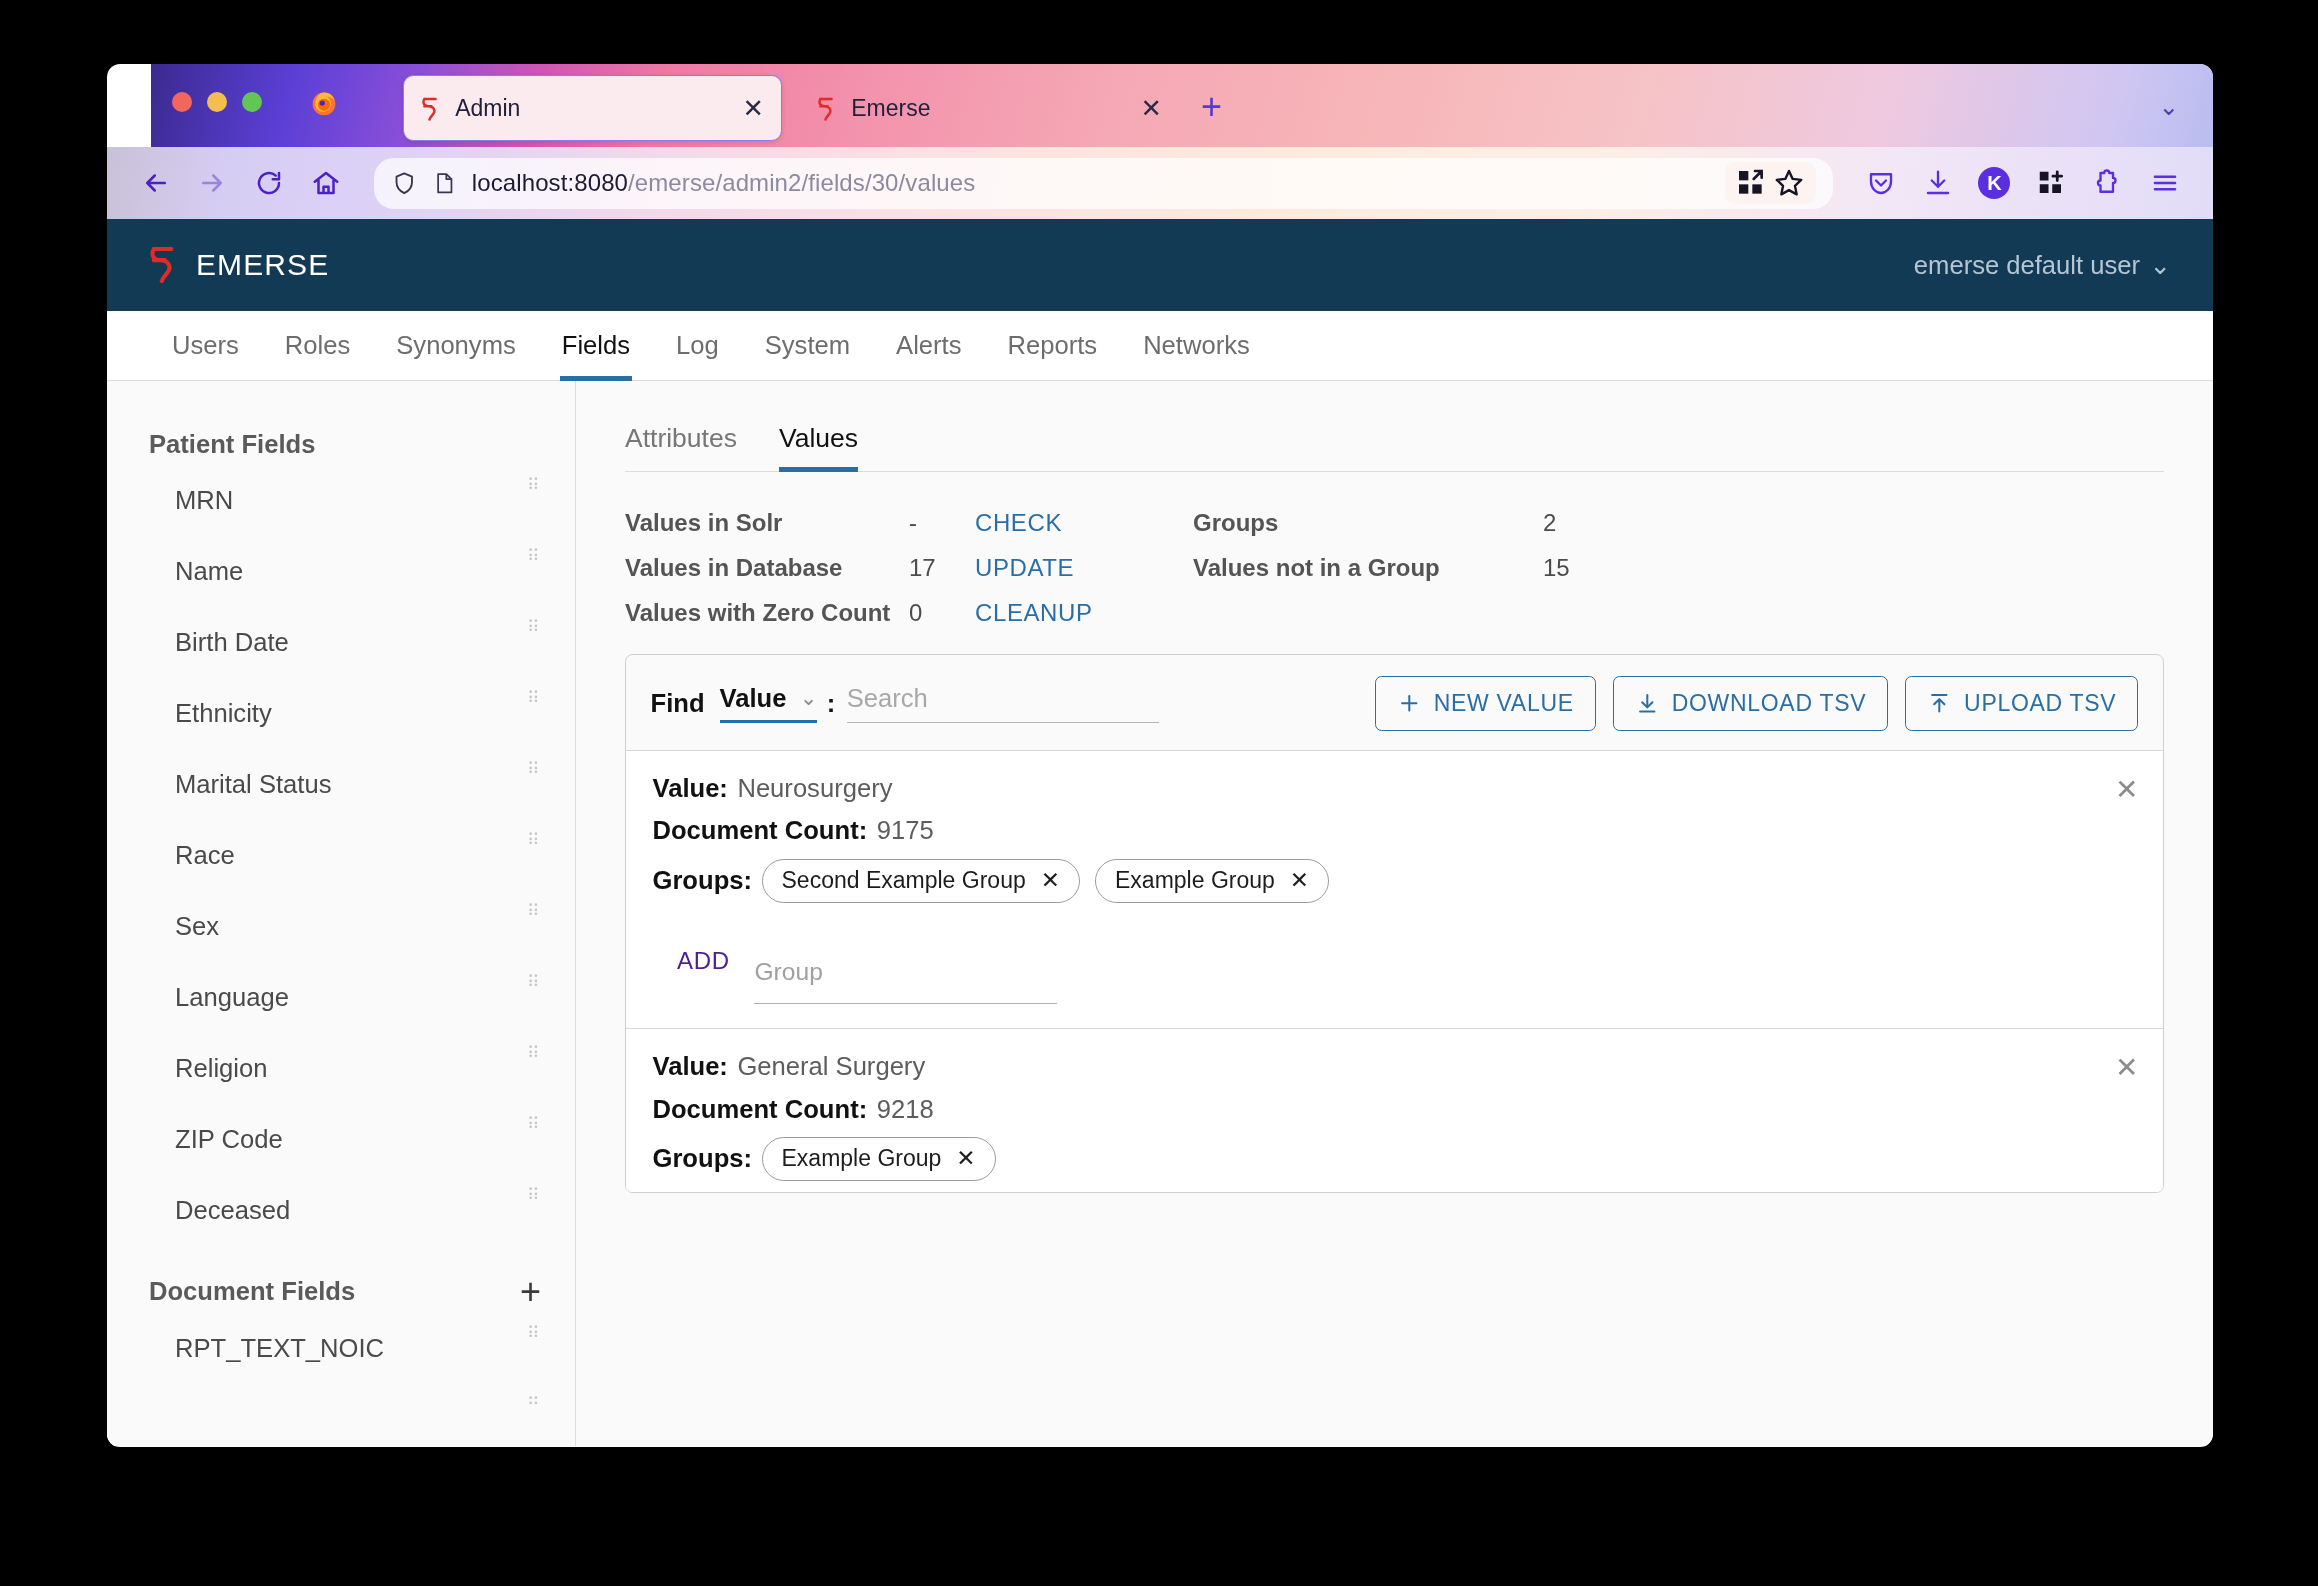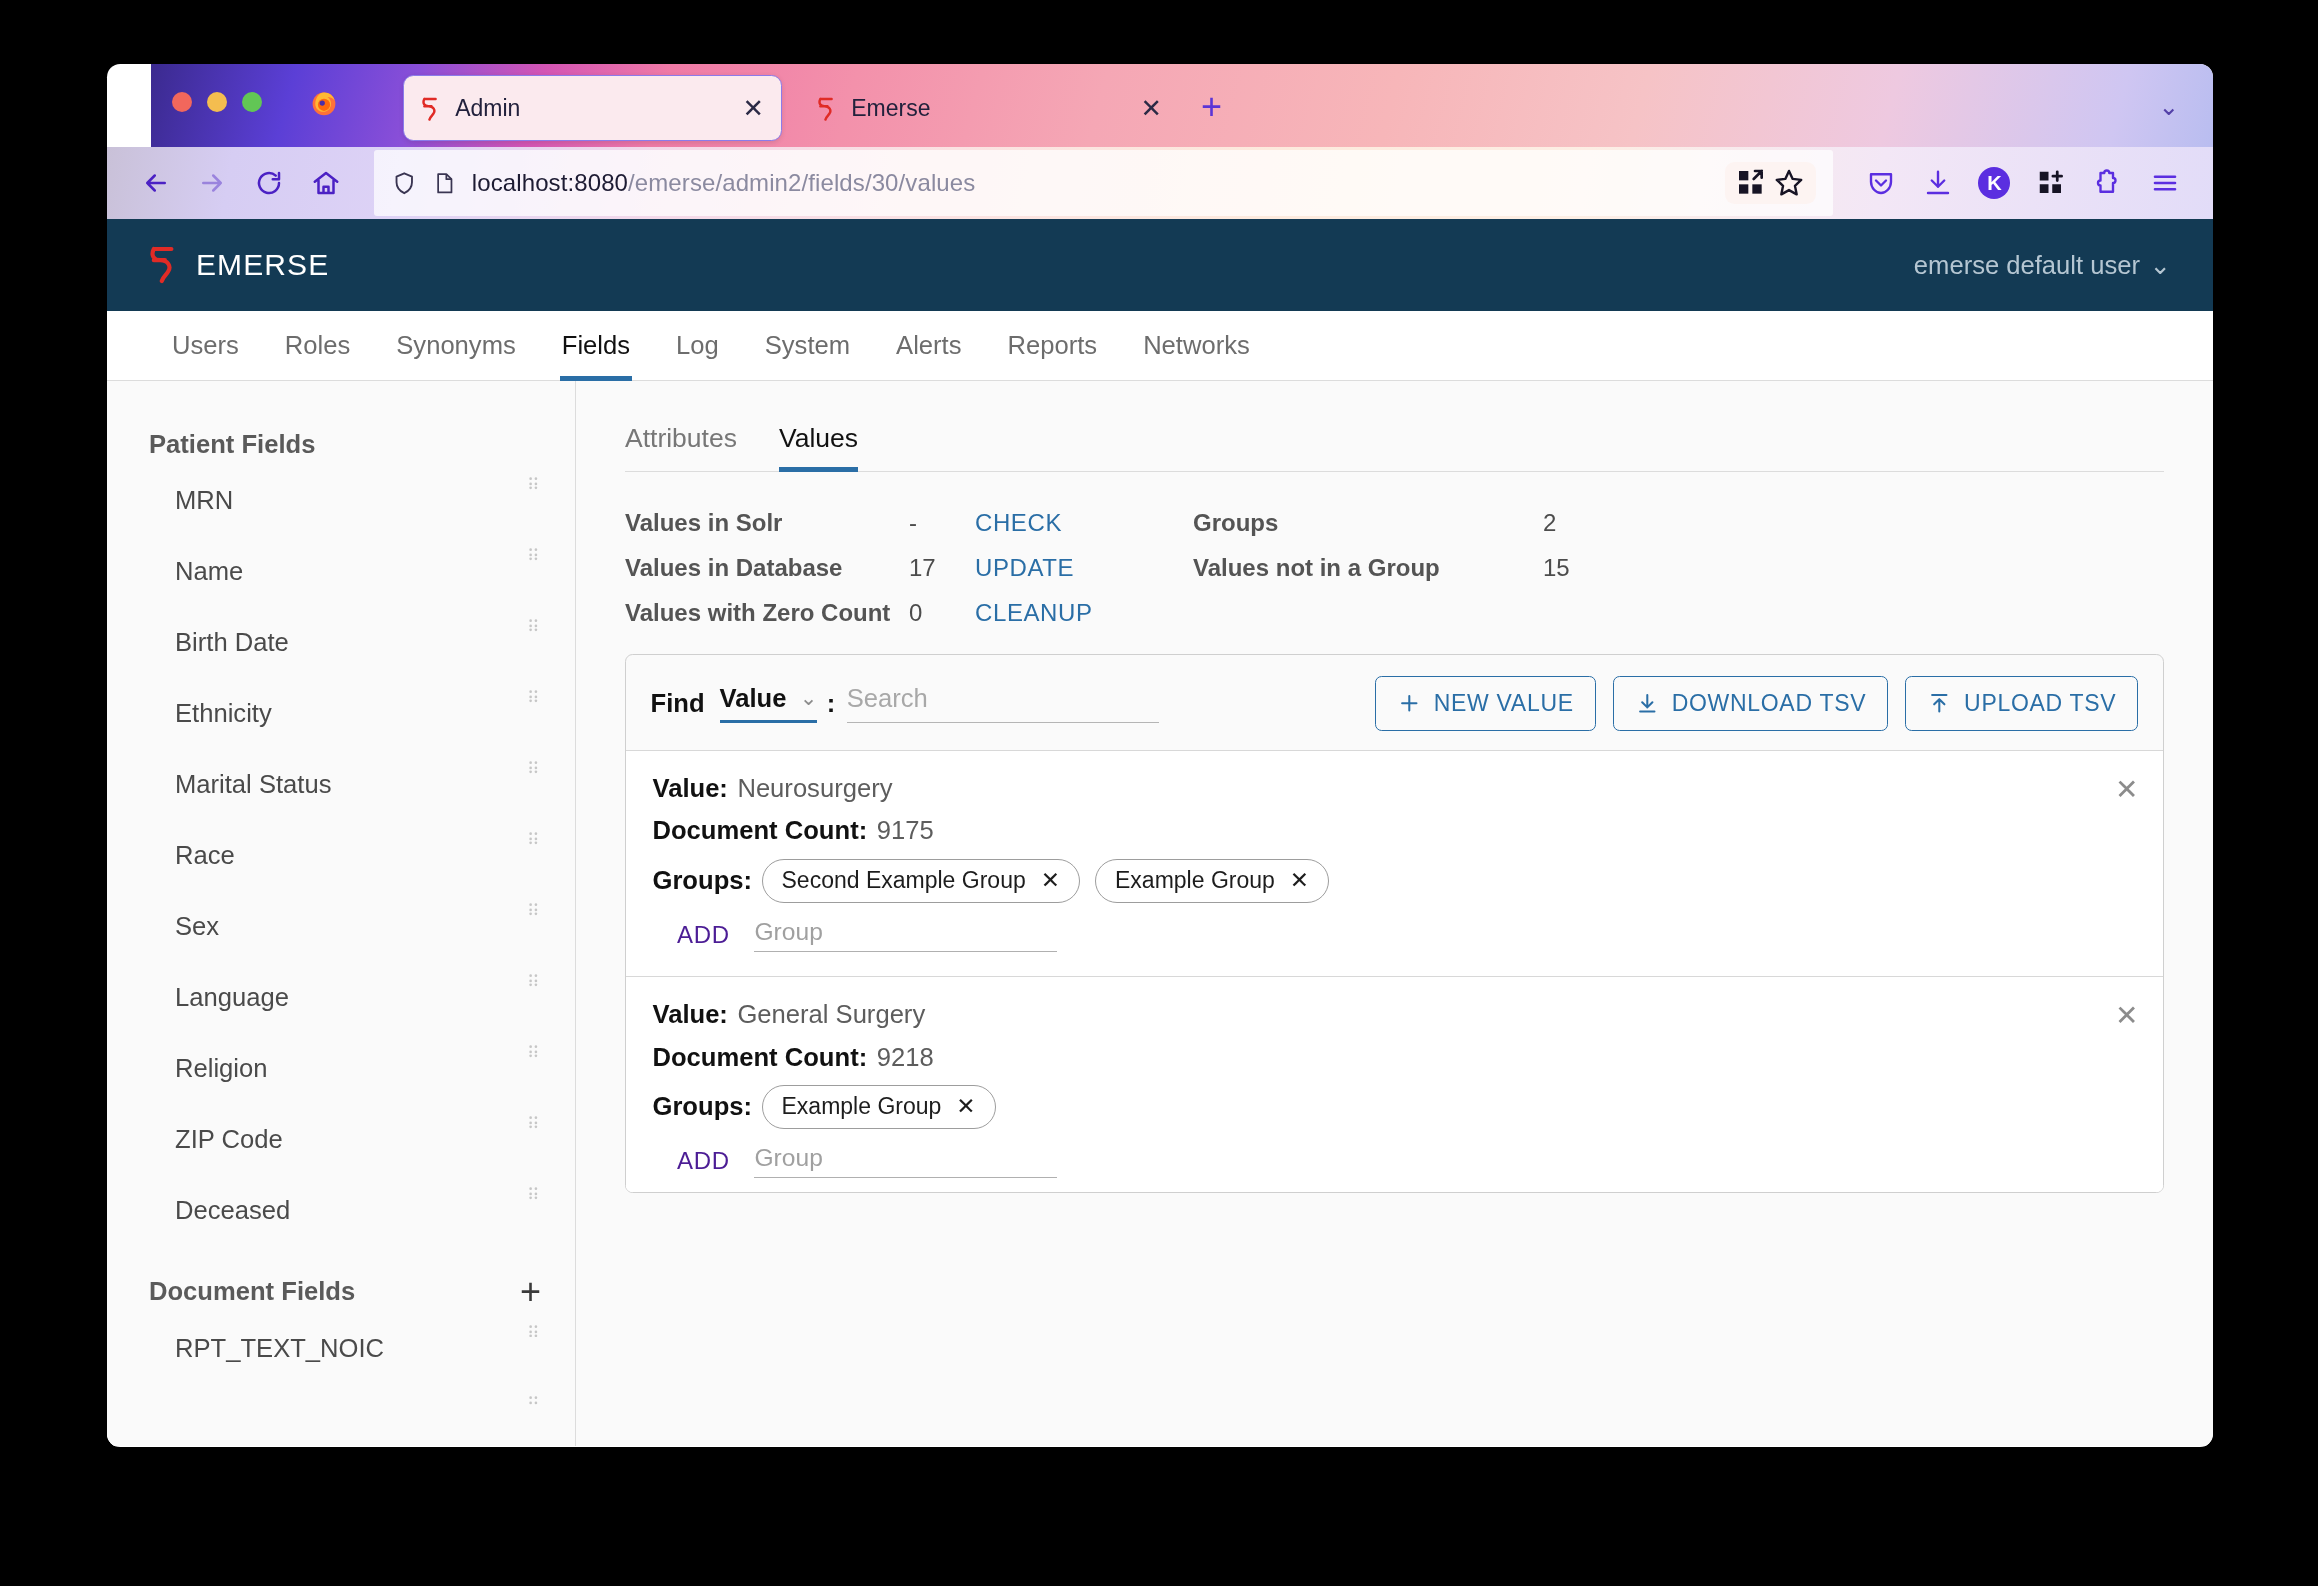--- a/index.html
+++ b/index.html
@@ -101,24 +101,24 @@
     gap: 5.7px;
   }
   .navbtn {
     width: 51px; height: 51px;
     display: flex; align-items: center; justify-content: center;
     border-radius: 7.6px;
     cursor: pointer;
   }
   .urlbar {
     flex: 1;
-    height: 66px;
+    height: 51px;
     margin: 0 17px;
     background: rgba(255,255,255,.72);
-    border-radius: 3px;
+    border-radius: 20px;
     display: flex; align-items: center;
     padding: 0 17px; gap: 15px;
   }
   .url-text {
     font-size: 24px;
     color: #8b8aa0;
     letter-spacing: 0.1px;
   }
   .url-text b { color: #1d1b33; font-weight: 400; }
   .urlbar-right {
@@ -339,22 +339,23 @@
     margin-top: 15px;
     padding-left: 24.6px;
   }
   .add-link { font-size: 24px; color: #4c1d95; letter-spacing: 0.7px; cursor: pointer; }
   .group-input {
     width: 303px;
     border: none; border-bottom: 1.9px solid #b0b0b0;
     background: transparent;
     font-family: "Liberation Sans", sans-serif;
     font-size: 24.6px; color: #333;
-    padding-bottom: 5px;
+    padding-bottom: 17px;
     outline: none;
+    margin-top: 40px;
   }
   .group-input::placeholder { color: #a0a0a0; }
   .card-x {
     position: absolute; right: 24.6px; top: 24.6px;
     font-size: 28px; color: #8c8c8c; line-height: 1;
     cursor: pointer; font-weight: 300;
   }
 </style>
 </head>
 <body>

